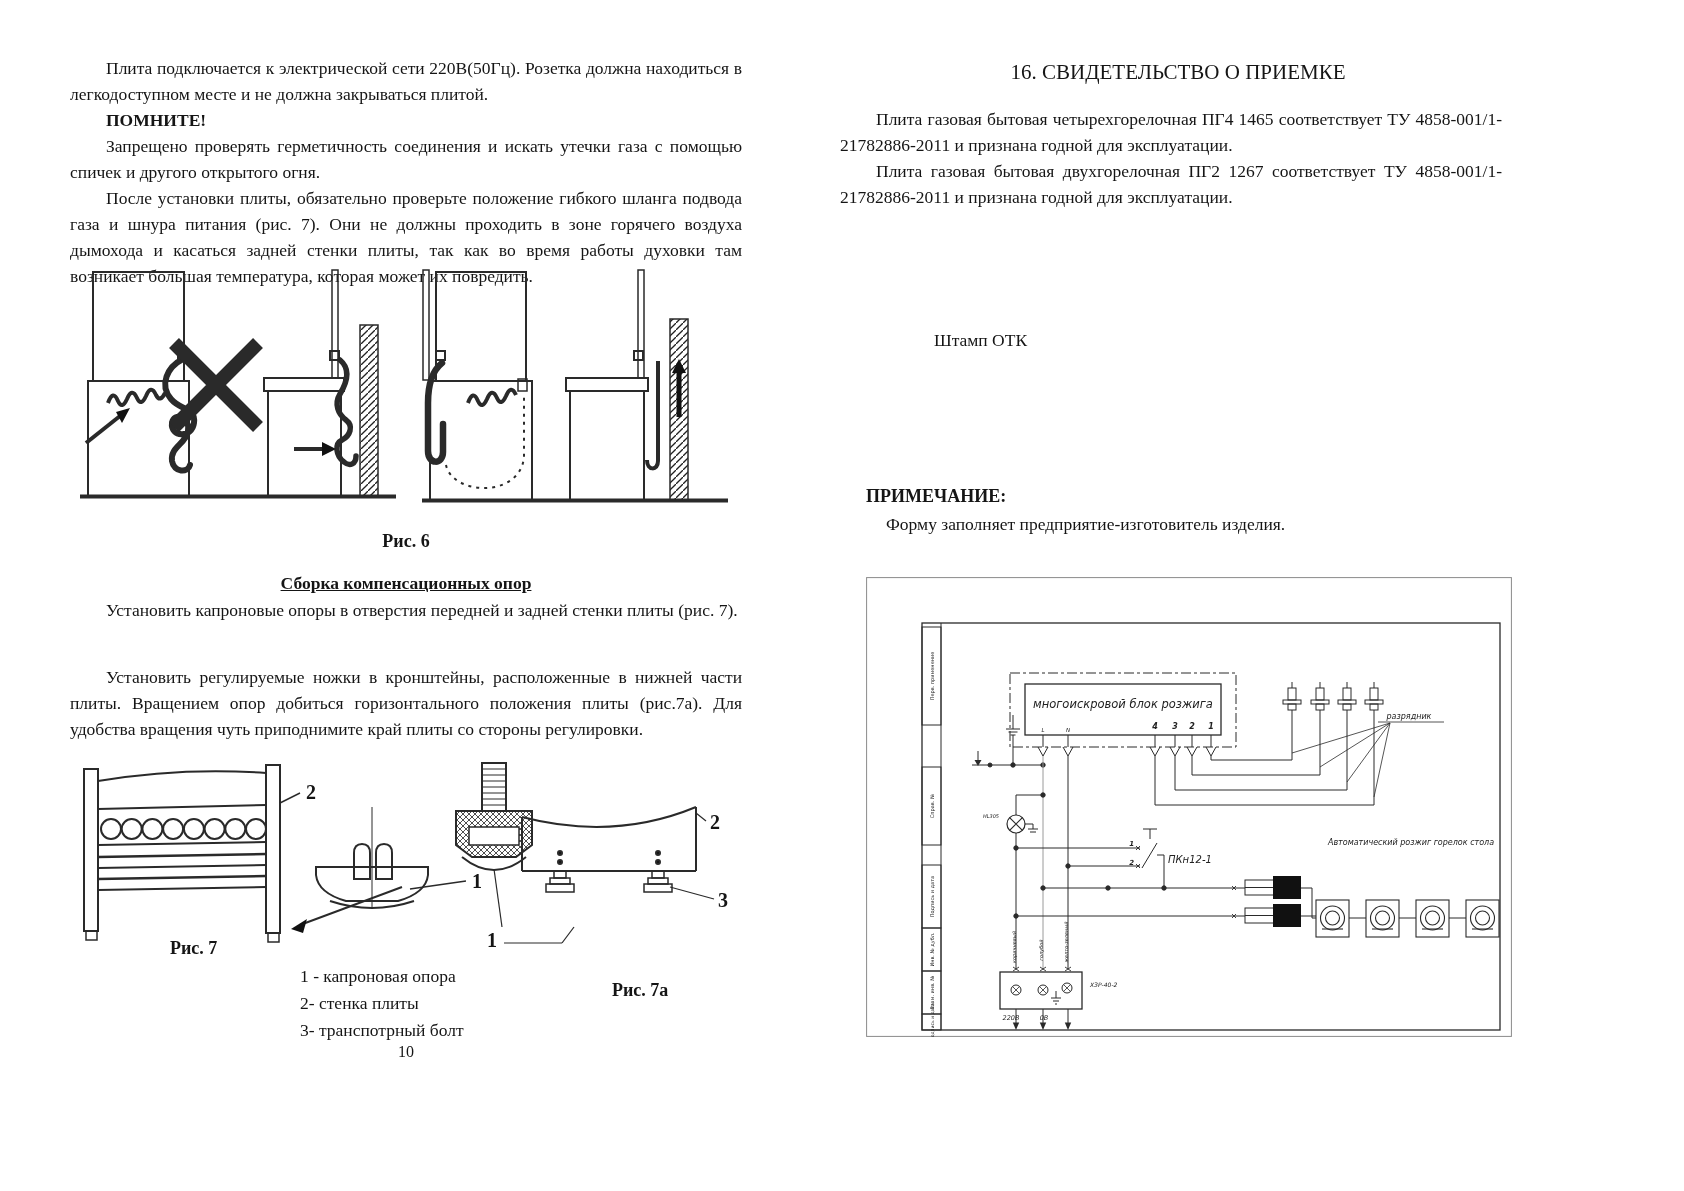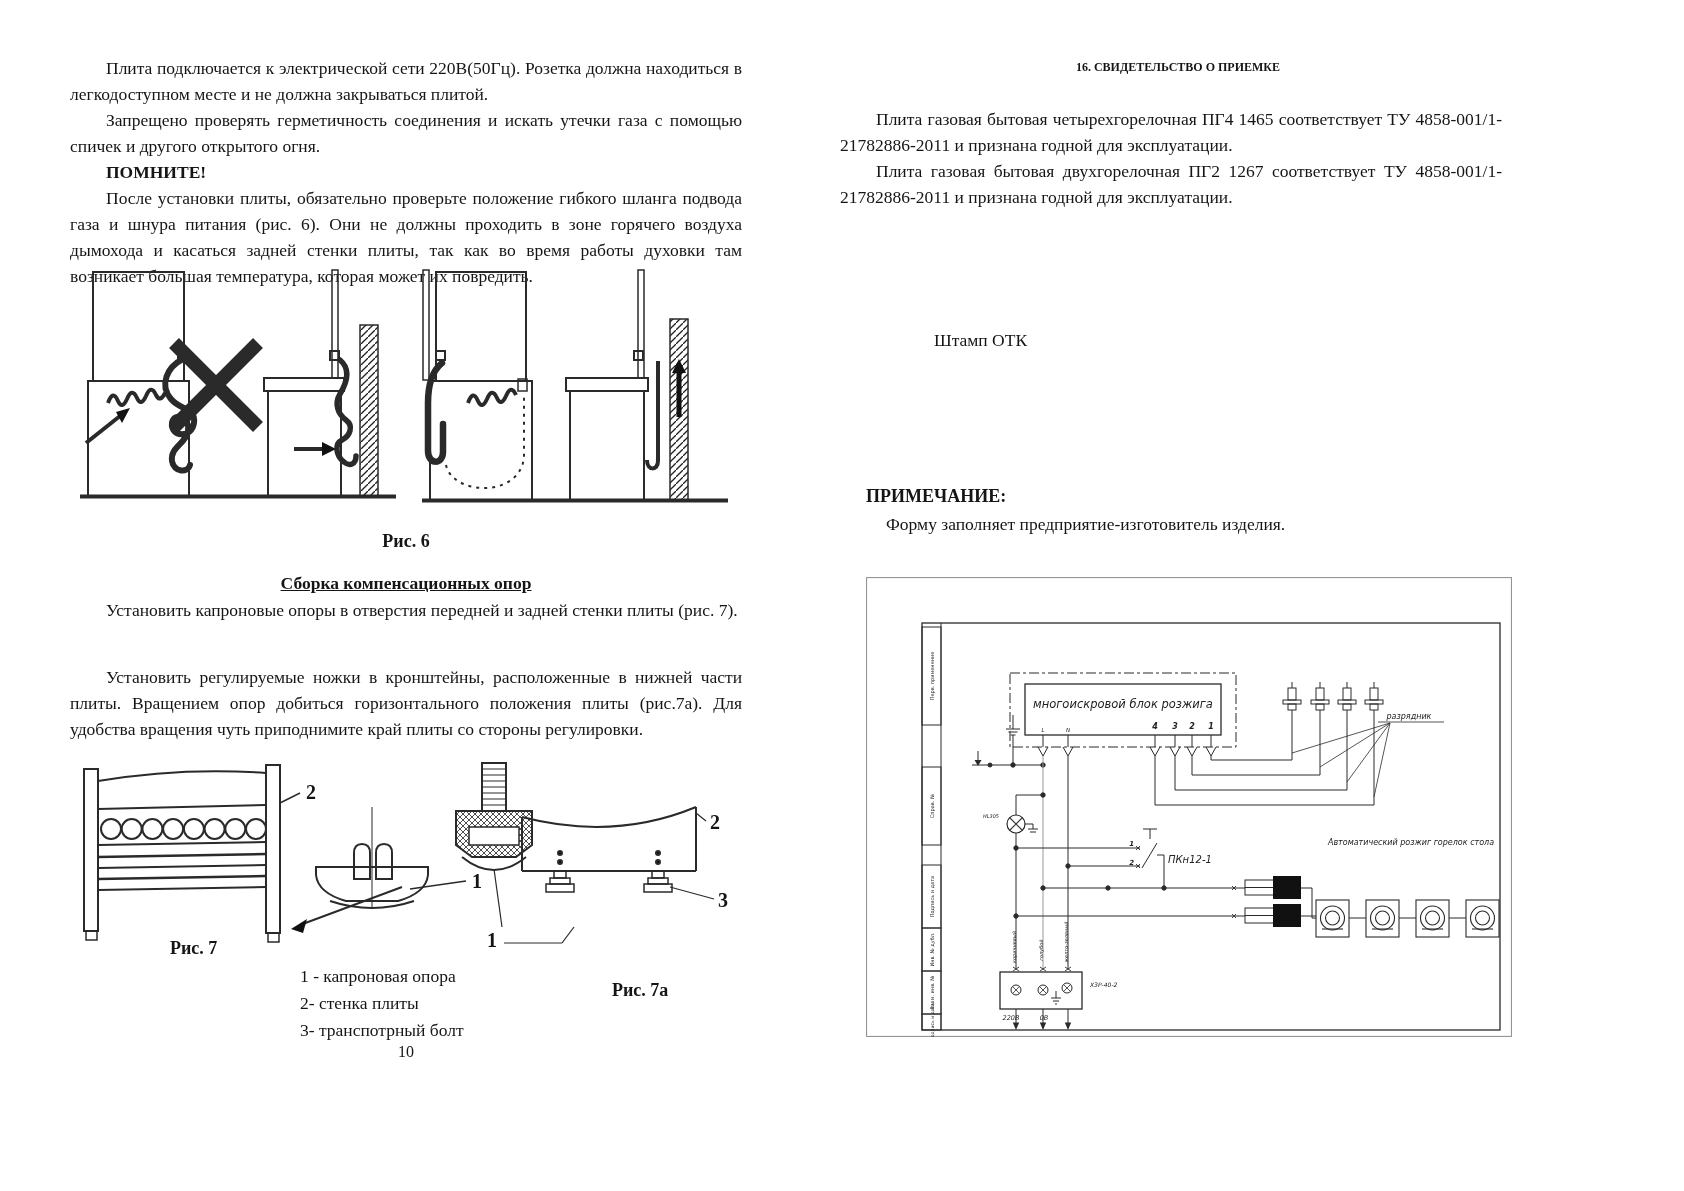--- a/index.html
+++ b/index.html
@@ -12,39 +12,39 @@
   #right-page{left:840px;top:58px;width:676px;height:1110px;}
   p{margin:0;font-size:17.5px;line-height:26px;text-align:justify;}
   .ind{text-indent:36px;}
   .bold{font-weight:bold;}
   .abs{position:absolute;}
   .centerline{position:absolute;width:100%;text-align:center;}
   .caption{font-weight:bold;font-size:18px;}
   .heading{font-weight:bold;font-size:17.5px;text-decoration:underline;}
   .legend-line{font-size:17.5px;line-height:27px;text-align:left;}
   .pageno{font-size:16px;}
-  .rp-title{font-weight:bold;font-size:12px;}
+  .rp-title{font-weight:normal;font-size:21px;}
   .stamp{font-size:17.5px;}
   .note-head{font-weight:bold;font-size:18px;}
   .note-text{font-size:17.5px;font-weight:500;}
   svg{display:block;}
   svg text{font-family:"DejaVu Sans", sans-serif;}
   .figtext{font-family:"Liberation Serif", serif;font-weight:bold;font-size:20px;fill:#151515;}
   .dline{stroke:#2a2a2a;fill:none;}
 </style>
 </head>
 <body>
 
 <div id="left-page" class="page">
 
   <div class="abs" style="left:0;top:0;width:672px;">
     <p class="ind">Плита подключается к электрической сети 220В(50Гц). Розетка должна находиться в легкодоступном месте и не должна закрываться плитой.</p>
+    <p class="ind bold">ПОМНИТЕ!</p>
     <p class="ind">Запрещено проверять герметичность соединения и искать утечки газа с помощью спичек и другого открытого огня.</p>
-    <p class="ind bold">ПОМНИТЕ!</p>
-    <p class="ind">После установки плиты, обязательно проверьте положение гибкого шланга подвода газа и шнура питания (рис. 6). Они  не должны проходить в зоне горячего воздуха дымохода  и касаться задней стенки плиты, так как во  время работы духовки там возникает большая температура, которая может их повредить.</p>
+    <p class="ind">После установки плиты, обязательно проверьте положение гибкого шланга подвода газа и шнура питания (рис. 7). Они  не должны проходить в зоне горячего воздуха дымохода  и касаться задней стенки плиты, так как во  время работы духовки там возникает большая температура, которая может их повредить.</p>
   </div>
 
   <svg class="abs" style="left:4px;top:212px;" width="660" height="250" viewBox="0 0 660 250">
     <defs>
       <pattern id="h1" width="7" height="7" patternUnits="userSpaceOnUse">
         <path d="M0 7 L7 0" stroke="#222" stroke-width="1.3"></path>
       </pattern>
       <pattern id="h2" width="6" height="6" patternUnits="userSpaceOnUse">
         <path d="M0 6 L6 0 M0 0 L6 6" stroke="#222" stroke-width="0.8"></path>
       </pattern>

